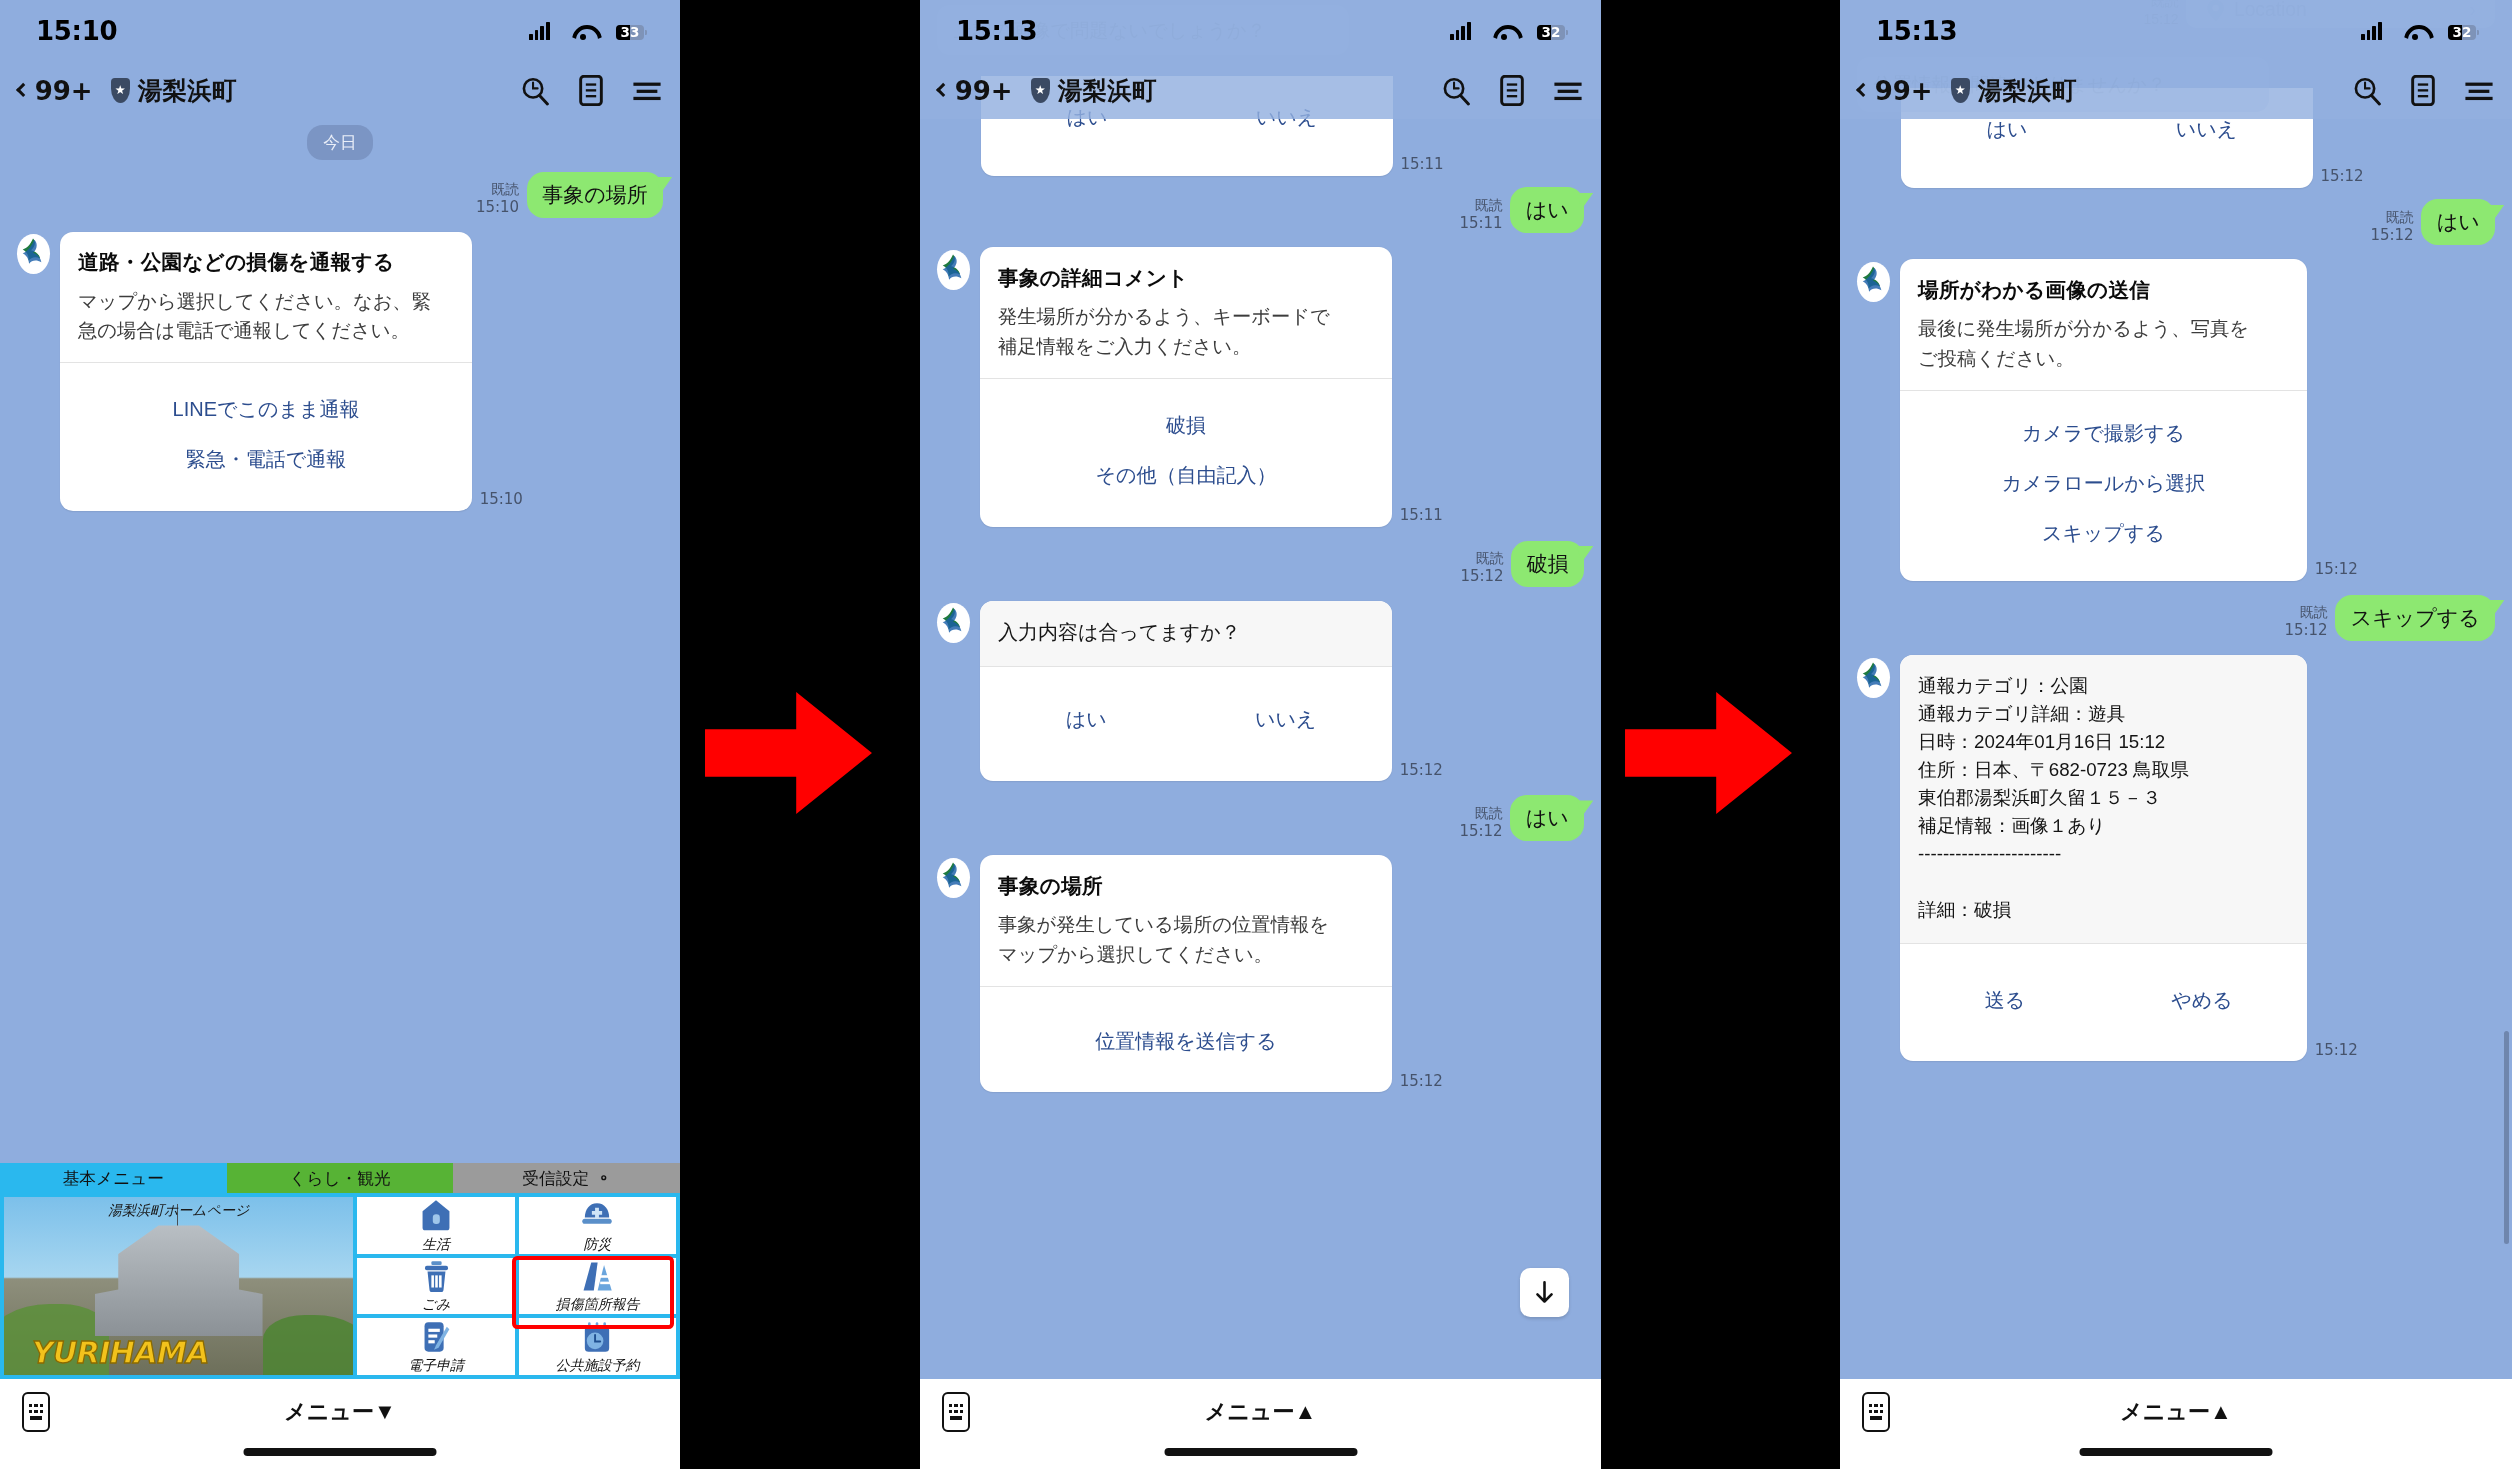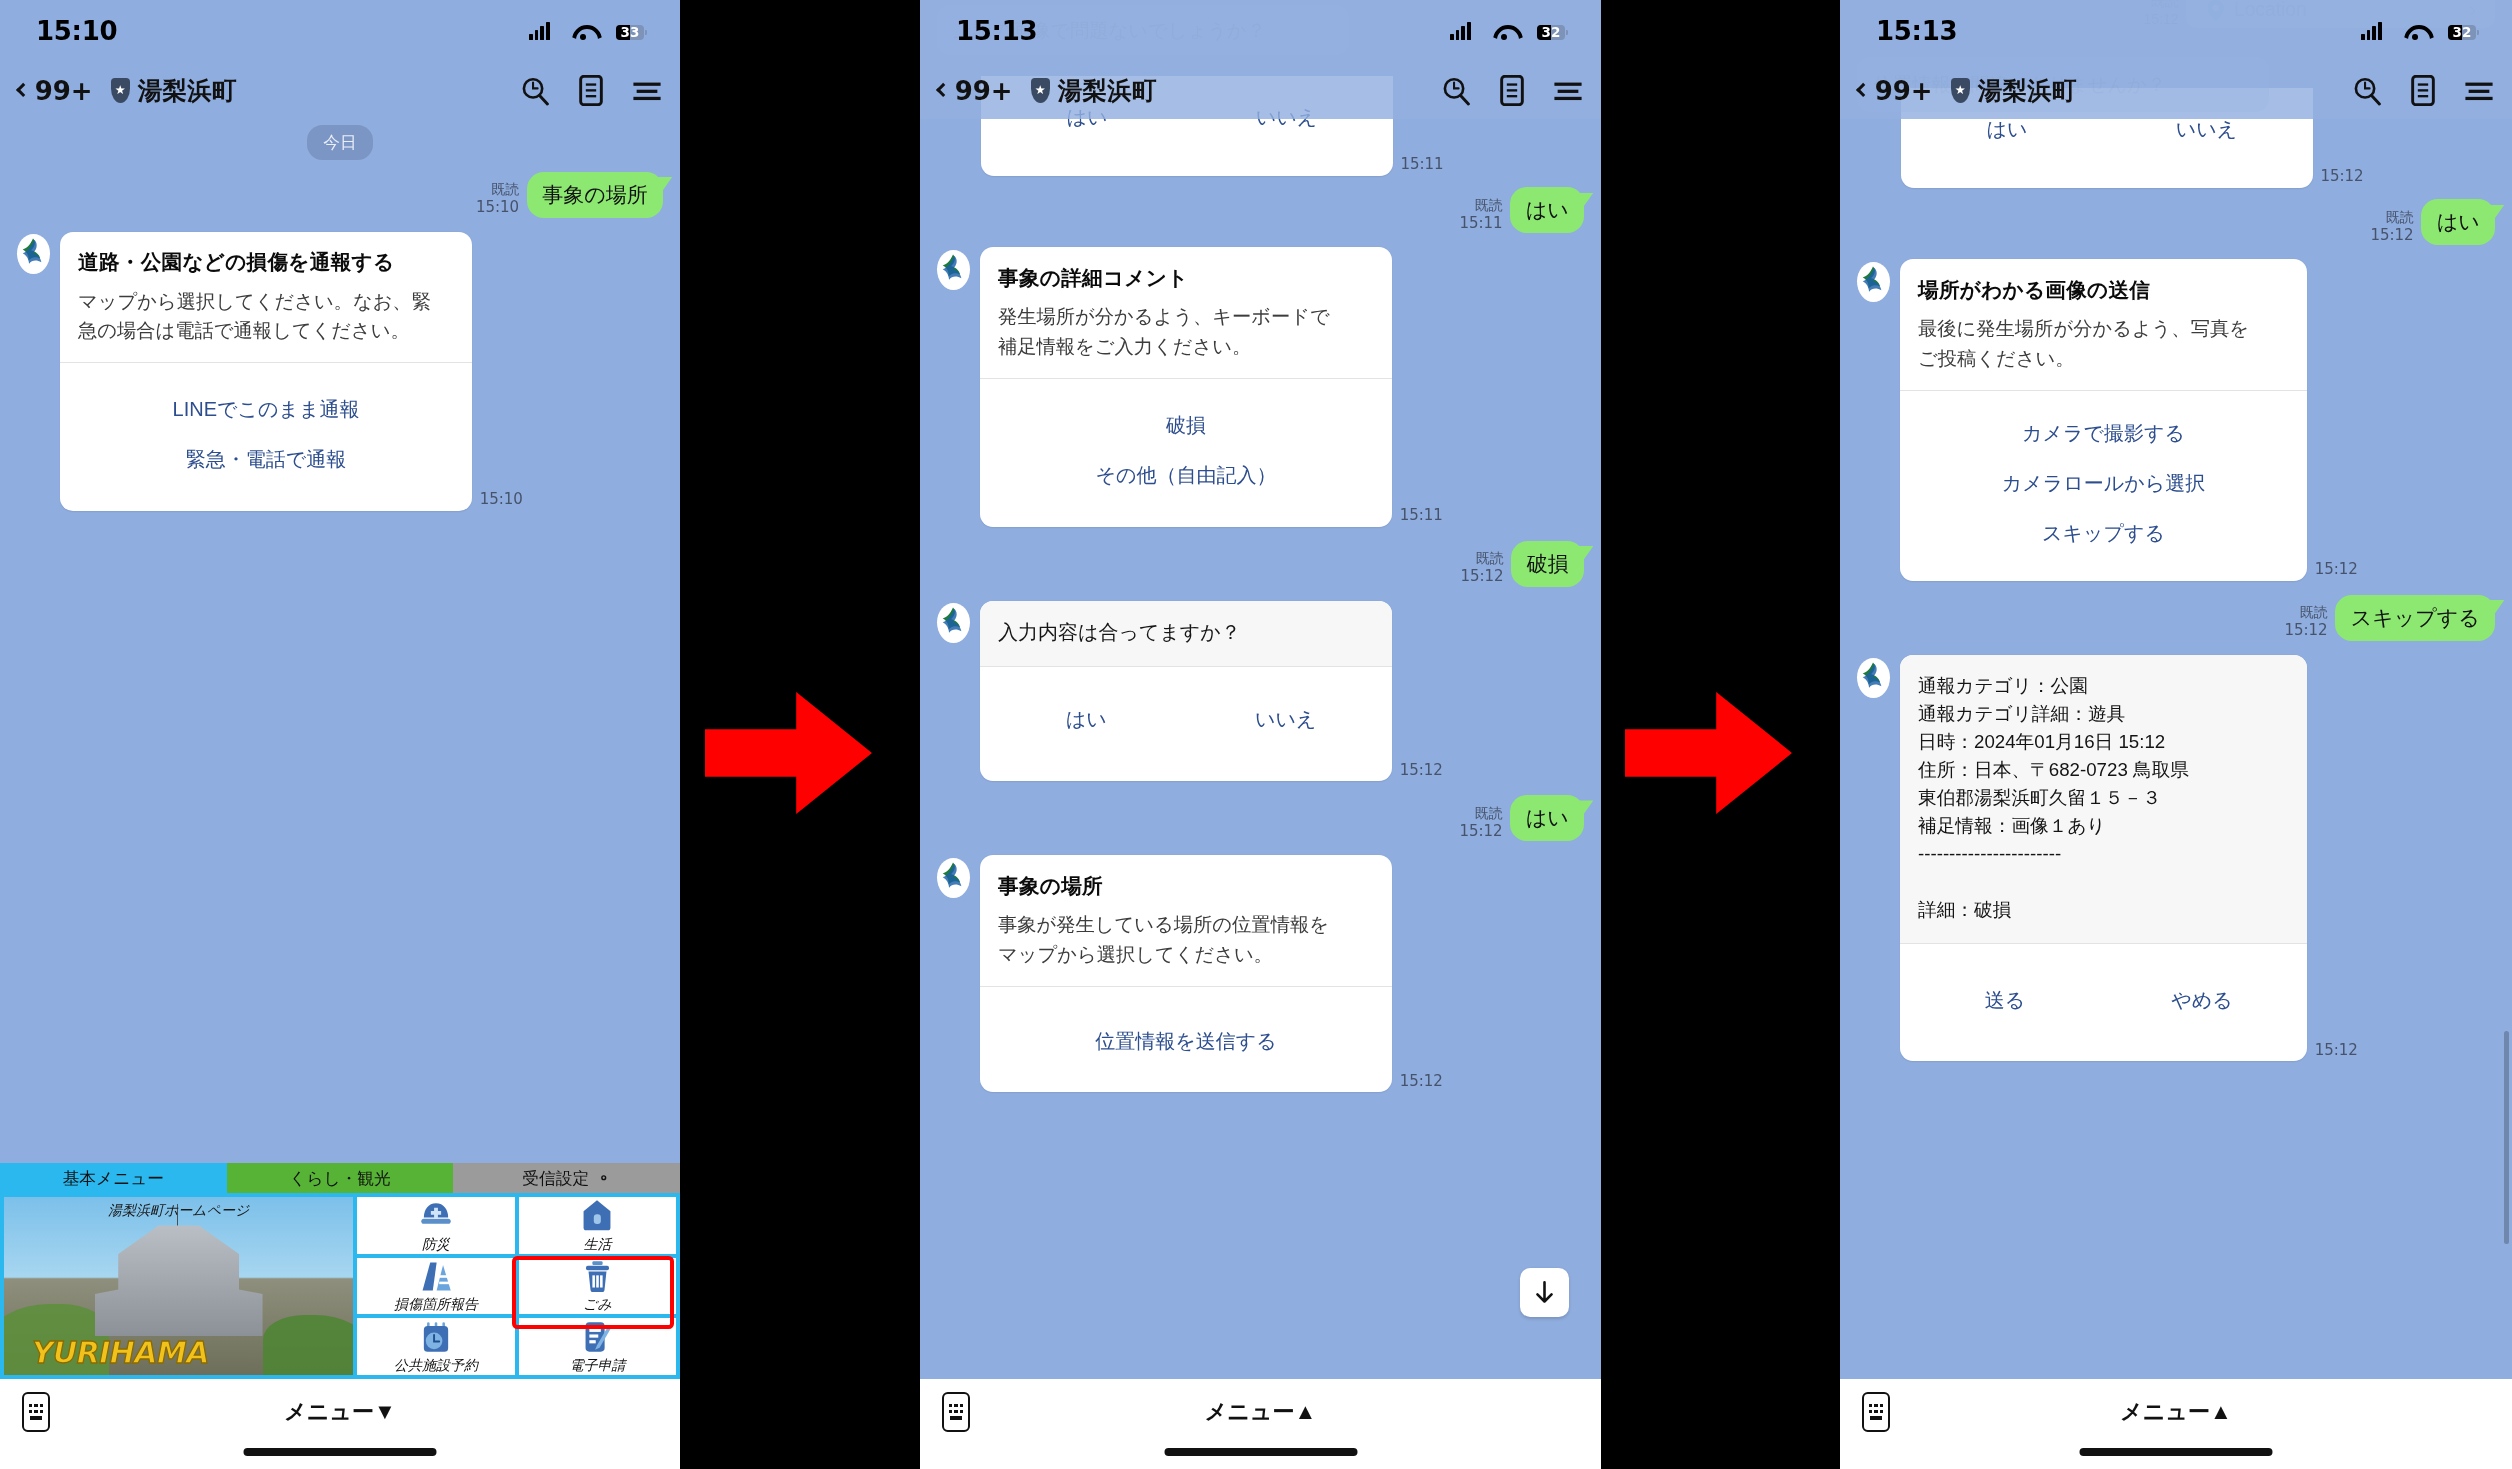--- a/index.html
+++ b/index.html
@@ -291,20 +291,57 @@
           <div class="mast"></div>
           <div class="tower"></div>
           <div class="hp">湯梨浜町ホームページ</div>
           <div class="logo">YURIHAMA</div>
         </div>
 
         <div class="rm-cols">
           <div class="rm-col">
             <div class="rm-cell">
               <span class="glyph">
+                <svg width="30" height="32" viewBox="0 0 46 50">
+                      <path d="M23 2 44 19v26a4 4 0 01-4 4H6a4 4 0 01-4-4V19z" fill="#3e6fb5"></path>
+                      <rect x="18" y="24" width="11" height="15" rx="5" fill="#9fc6ea"></rect>
+                    </svg>
+              </span>
+              <span class="lbl">生活</span>
+            </div>
+            <div class="rm-cell">
+              <span class="glyph">
+                <svg width="27" height="32" viewBox="0 0 42 50">
+                      <rect x="13" y="2" width="16" height="6" rx="2" fill="#5a8fc9"></rect>
+                      <rect x="3" y="9" width="36" height="7" rx="3" fill="#3e6fb5"></rect>
+                      <path d="M7 18h28l-3 28a4 4 0 01-4 4H14a4 4 0 01-4-4z" fill="#3e6fb5"></path>
+                      <rect x="13" y="24" width="4" height="19" fill="#fff"></rect>
+                      <rect x="19" y="24" width="4" height="19" fill="#fff"></rect>
+                      <rect x="25" y="24" width="4" height="19" fill="#fff"></rect>
+                    </svg>
+              </span>
+              <span class="lbl">ごみ</span>
+            </div>
+            <div class="rm-cell">
+              <span class="glyph">
+                <svg width="28" height="32" viewBox="0 0 44 50">
+                      <rect x="4" y="2" width="30" height="46" rx="6" fill="#3e6fb5"></rect>
+                      <rect x="10" y="12" width="18" height="5" fill="#fff"></rect>
+                      <rect x="10" y="21" width="14" height="5" fill="#fff"></rect>
+                      <rect x="10" y="30" width="10" height="5" fill="#fff"></rect>
+                      <path d="M39 9 43 13 26 42l-7 3 3-7z" fill="#7fb3e3"></path>
+                    </svg>
+              </span>
+              <span class="lbl">電子申請</span>
+            </div>
+          </div>
+
+          <div class="rm-col">
+            <div class="rm-cell">
+              <span class="glyph">
                 <svg width="32" height="27" viewBox="0 0 50 42">
                       <path d="M25 2c12 0 19 10 19 22H6C6 12 13 2 25 2z" fill="#3e6fb5"></path>
                       <rect x="2" y="26" width="46" height="8" rx="4" fill="#5a8fc9"></rect>
                       <path d="M22 9h6v5h5v6h-5v5h-6v-5h-5v-6h5z" fill="#cfe4f7"></path>
                     </svg>
               </span>
               <span class="lbl">防災</span>
             </div>
             <div class="rm-cell">
               <span class="glyph">
@@ -324,57 +361,20 @@
                       <rect x="21" y="2" width="4" height="9" rx="2" fill="#6aa5dd"></rect>
                       <rect x="33" y="2" width="4" height="9" rx="2" fill="#6aa5dd"></rect>
                       <rect x="4" y="8" width="38" height="40" rx="6" fill="#3e6fb5"></rect>
                       <circle cx="20" cy="31" r="13" fill="#7fb3e3"></circle>
                       <path d="M20 22v10h8" stroke="#1f4f8f" stroke-width="3" fill="none" stroke-linecap="round"></path>
                     </svg>
               </span>
               <span class="lbl">公共施設予約</span>
             </div>
           </div>
-
-          <div class="rm-col">
-            <div class="rm-cell">
-              <span class="glyph">
-                <svg width="30" height="32" viewBox="0 0 46 50">
-                      <path d="M23 2 44 19v26a4 4 0 01-4 4H6a4 4 0 01-4-4V19z" fill="#3e6fb5"></path>
-                      <rect x="18" y="24" width="11" height="15" rx="5" fill="#9fc6ea"></rect>
-                    </svg>
-              </span>
-              <span class="lbl">生活</span>
-            </div>
-            <div class="rm-cell">
-              <span class="glyph">
-                <svg width="27" height="32" viewBox="0 0 42 50">
-                      <rect x="13" y="2" width="16" height="6" rx="2" fill="#5a8fc9"></rect>
-                      <rect x="3" y="9" width="36" height="7" rx="3" fill="#3e6fb5"></rect>
-                      <path d="M7 18h28l-3 28a4 4 0 01-4 4H14a4 4 0 01-4-4z" fill="#3e6fb5"></path>
-                      <rect x="13" y="24" width="4" height="19" fill="#fff"></rect>
-                      <rect x="19" y="24" width="4" height="19" fill="#fff"></rect>
-                      <rect x="25" y="24" width="4" height="19" fill="#fff"></rect>
-                    </svg>
-              </span>
-              <span class="lbl">ごみ</span>
-            </div>
-            <div class="rm-cell">
-              <span class="glyph">
-                <svg width="28" height="32" viewBox="0 0 44 50">
-                      <rect x="4" y="2" width="30" height="46" rx="6" fill="#3e6fb5"></rect>
-                      <rect x="10" y="12" width="18" height="5" fill="#fff"></rect>
-                      <rect x="10" y="21" width="14" height="5" fill="#fff"></rect>
-                      <rect x="10" y="30" width="10" height="5" fill="#fff"></rect>
-                      <path d="M39 9 43 13 26 42l-7 3 3-7z" fill="#7fb3e3"></path>
-                    </svg>
-              </span>
-              <span class="lbl">電子申請</span>
-            </div>
-          </div>
         </div>
       </div>
 
       <div class="rm-highlight" style="left:512px; top:93px; width:162px; height:73px;"></div>
     </div>
 
     <div class="bottombar">
       <div class="bb-inner">
         <div class="bb-kbd">
           <span class="dots">

